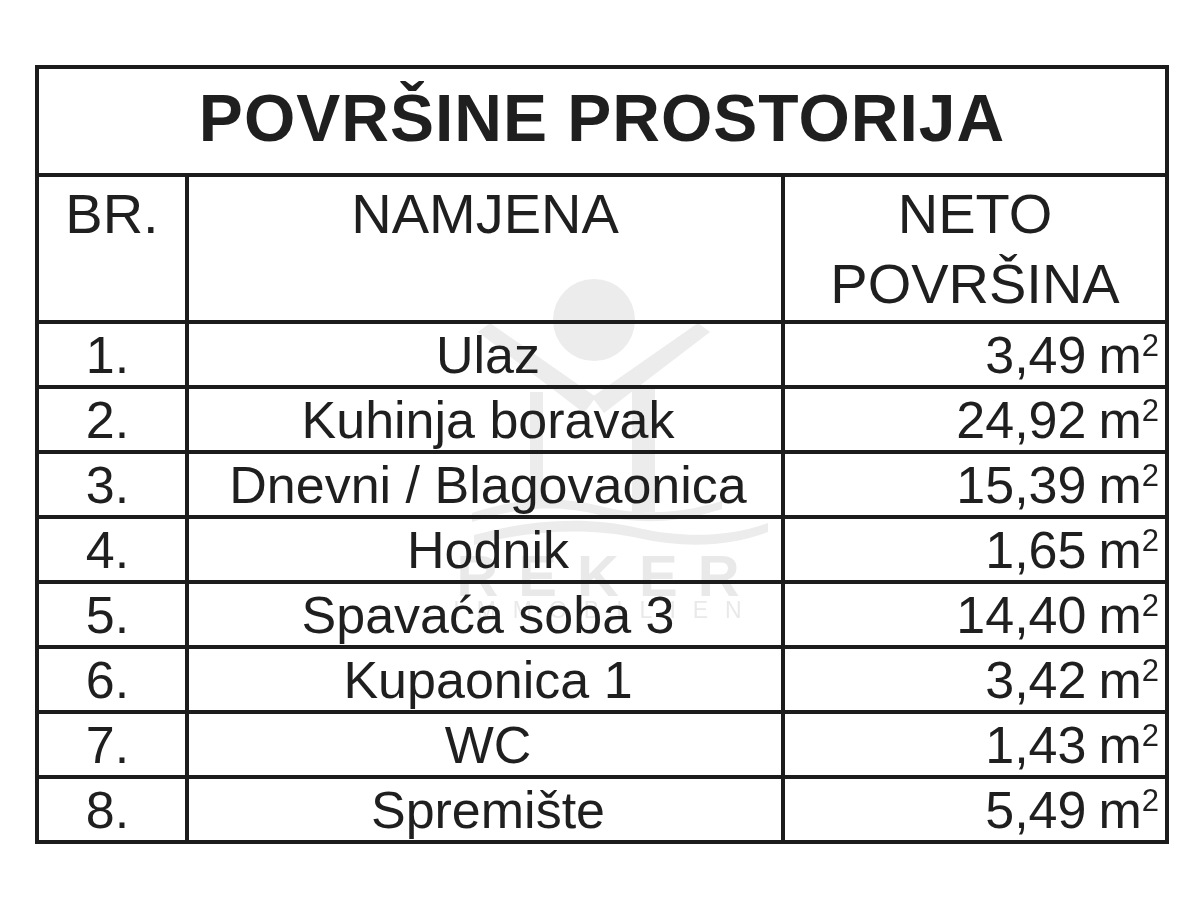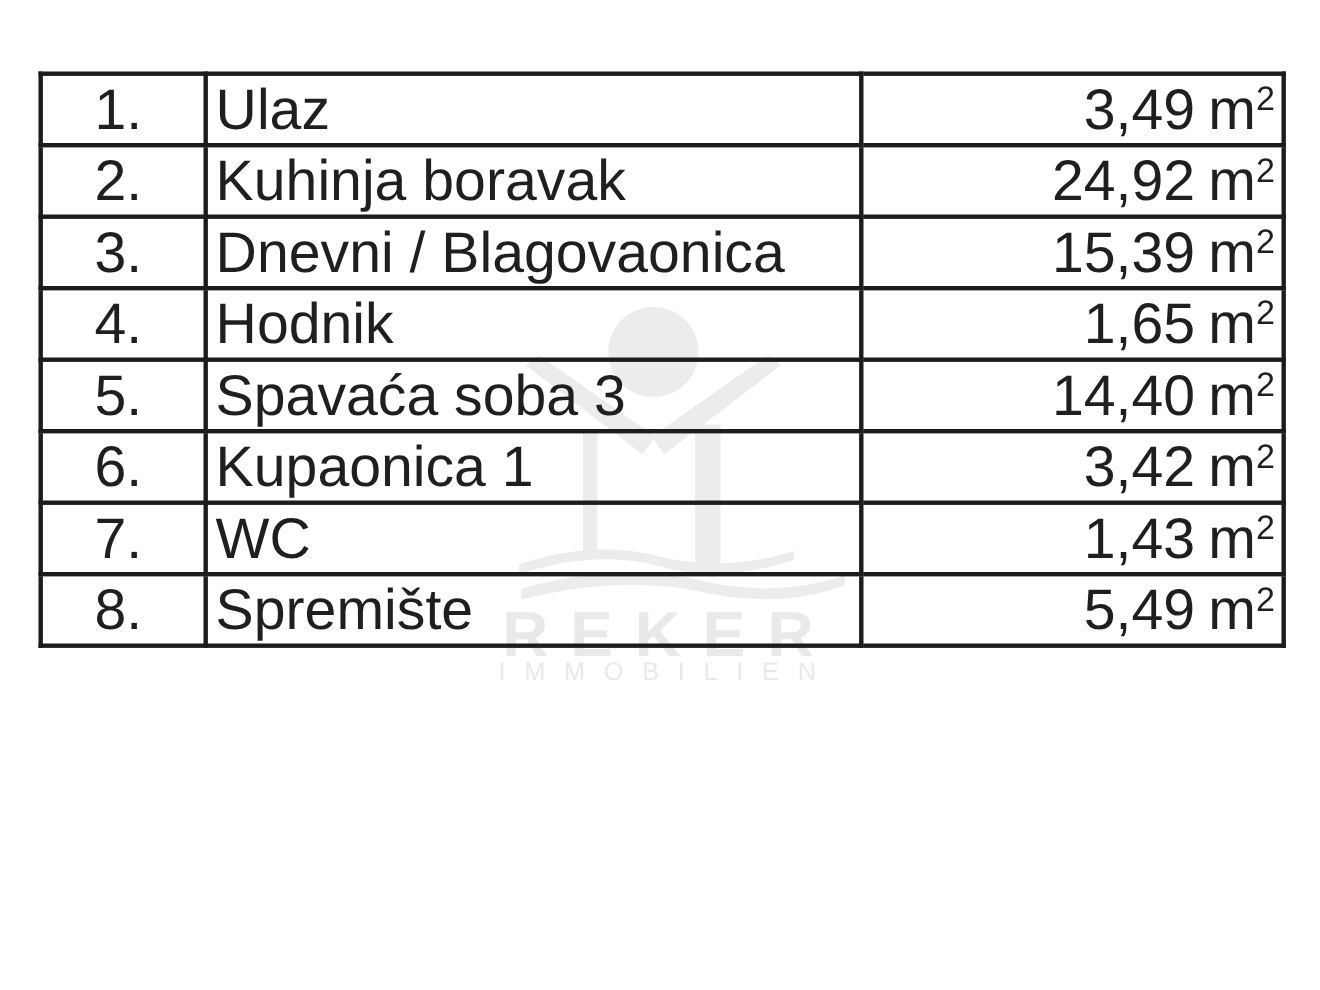--- a/index.html
+++ b/index.html
@@ -43,21 +43,21 @@
     vertical-align:top;text-align:center;
     font-size:56px;line-height:1.25;
     padding-top:2px;
   }
   tr.body-row td{
     height:59px;
     font-size:52px;line-height:1;
     vertical-align:middle;
   }
   td.cell-num{text-align:center;padding-right:10px;}
-  td.cell-name{text-align:left;padding-left:7px;white-space:nowrap;}
+  td.cell-name{text-align:center;padding-left:7px;white-space:nowrap;}
   td.cell-area{text-align:right;padding-right:6px;white-space:nowrap;}
   .unit{margin-left:12px;}
   .sup{
     display:inline-block;
     font-size:31px;
     transform:translateY(-17px);
   }
 </style>
 </head>
 <body>
@@ -80,20 +80,28 @@
     <text x="606" y="618" text-anchor="middle" font-size="23" letter-spacing="17" fill="var(--watermark_text)">IMMOBILIEN</text>
   </svg>
 
   <table class="doc-table">
     <colgroup>
       <col style="width:150px">
       <col style="width:596px">
       <col style="width:384px">
     </colgroup>
     <tbody>
+      <tr>
+        <td class="title-cell" colspan="3">POVRŠINE PROSTORIJA</td>
+      </tr>
+      <tr>
+        <td class="head-cell">BR.</td>
+        <td class="head-cell">NAMJENA</td>
+        <td class="head-cell">NETO POVRŠINA</td>
+      </tr>
 
       <tr class="body-row">
         <td class="cell-num">1.</td>
         <td class="cell-name">Ulaz</td>
         <td class="cell-area"><span>3,49</span><span class="unit">m</span><span class="sup">2</span></td>
       </tr>
       <tr class="body-row">
         <td class="cell-num">2.</td>
         <td class="cell-name">Kuhinja boravak</td>
         <td class="cell-area"><span>24,92</span><span class="unit">m</span><span class="sup">2</span></td>

